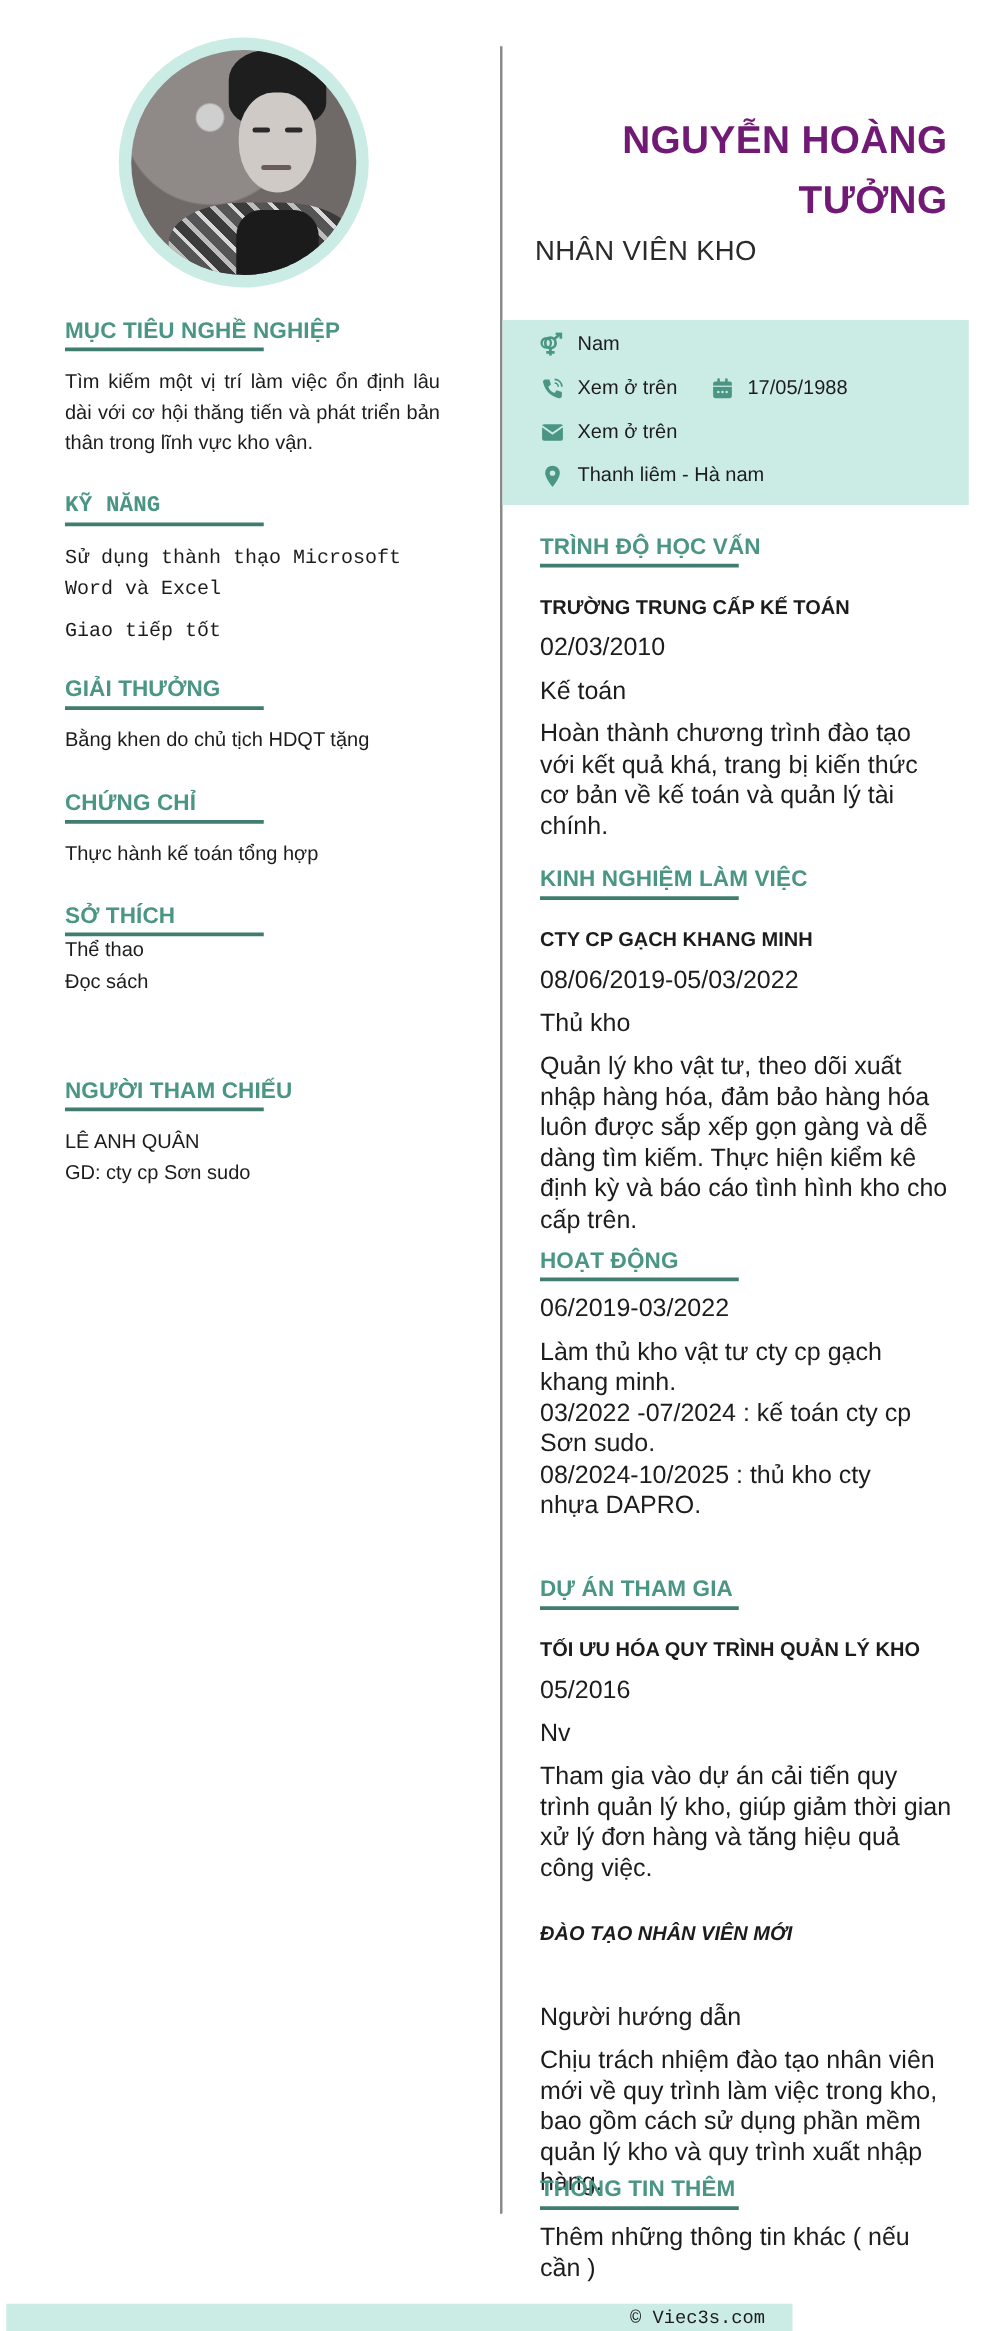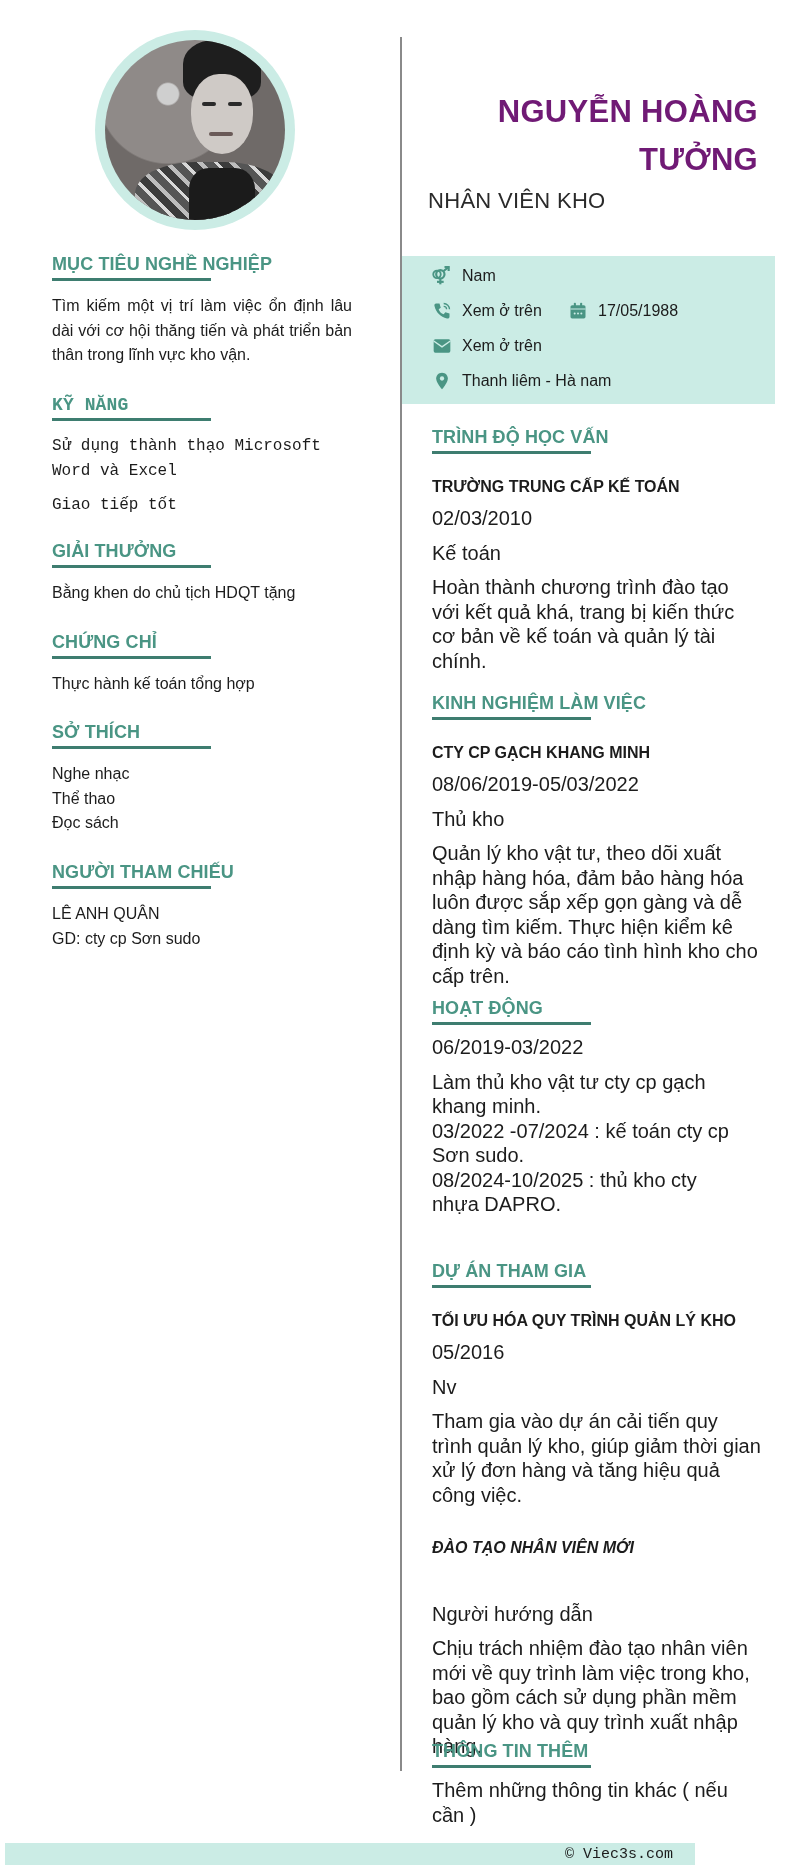--- a/index.html
+++ b/index.html
@@ -31,21 +31,21 @@
 
     .contact { position: absolute; left: 402px; top: 256px; width: 373px; height: 148px; background: #cbece5; }
     .crow { position: absolute; display: flex; align-items: center; font-size: 16px; color: #1c1c1c; }
     .crow svg { width: 20px; height: 20px; margin-right: 10px; flex: none; }
 
     .rsec { position: absolute; left: 432px; width: 330px; }
     .rsec .sec-bar { width: 159px; }
     .item-title { font-weight: bold; font-size: 16px; color: #1c1c1c; }
     .rtext { font-size: 20px; line-height: 24.5px; color: #1c1c1c; }
 
-    .footer { position: absolute; left: 5px; top: 1843px; width: 690px; height: 22px; background: #cbece5; }
+    .footer { position: absolute; left: 5px; top: 1843px; width: 629px; height: 22px; background: #cbece5; }
     .footer span { position: absolute; right: 22px; top: 3px; font-family: "Liberation Mono", "DejaVu Sans Mono", monospace; font-size: 15px; color: #1c1c1c; }
   </style>
 </head>
 <body>
 
 <div class="divider"></div>
 
 <div class="avatar-ring"></div>
 <div class="avatar">
   <div class="hair"></div>
@@ -78,21 +78,20 @@
 
 <div class="lsec" style="top:632px;">
   <div class="sec-title">CHỨNG CHỈ</div>
   <div class="sec-bar"></div>
   <div class="ltext" style="margin-top:13px;">Thực hành kế toán tổng hợp</div>
 </div>
 
 <div class="lsec" style="top:722px;">
   <div class="sec-title">SỞ THÍCH</div>
   <div class="sec-bar"></div>
-  <div class="ltext" style="margin-top:13px;">Nghe nhạc</div>
   <div class="ltext">Thể thao</div>
   <div class="ltext">Đọc sách</div>
 </div>
 
 <div class="lsec" style="top:862px;">
   <div class="sec-title">NGƯỜI THAM CHIẾU</div>
   <div class="sec-bar"></div>
   <div class="ltext" style="margin-top:13px;">LÊ ANH QUÂN</div>
   <div class="ltext">GD: cty cp Sơn sudo</div>
 </div>

